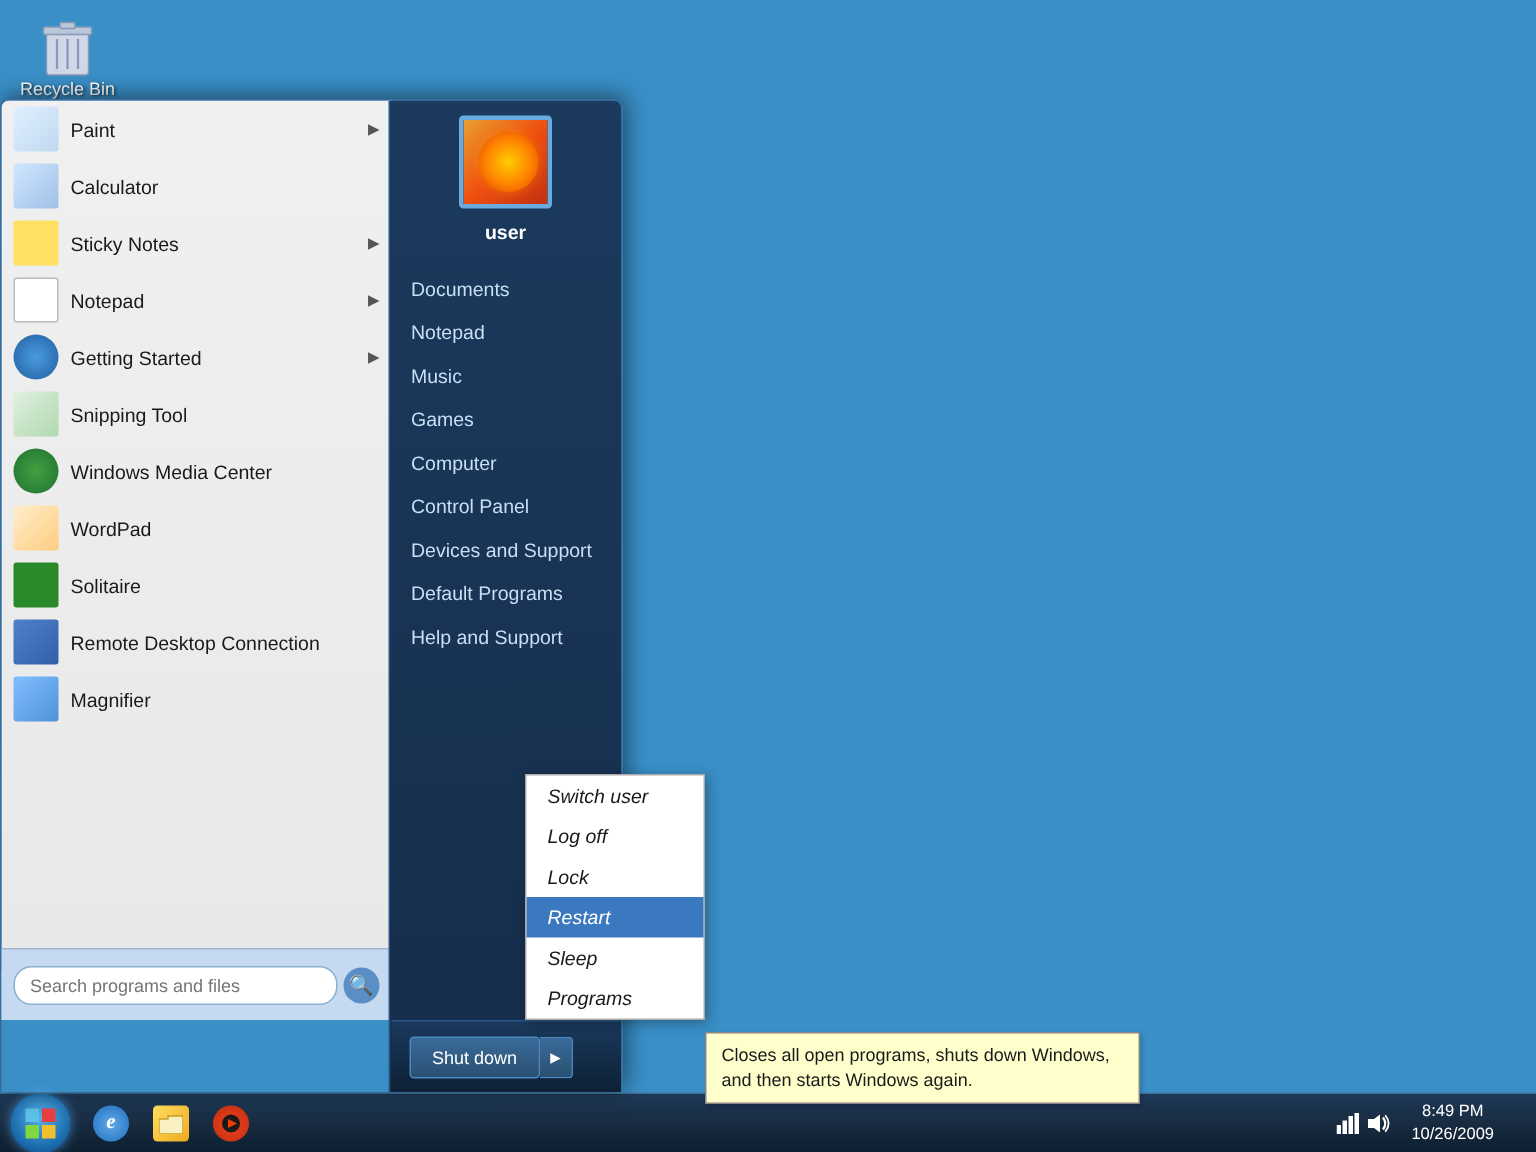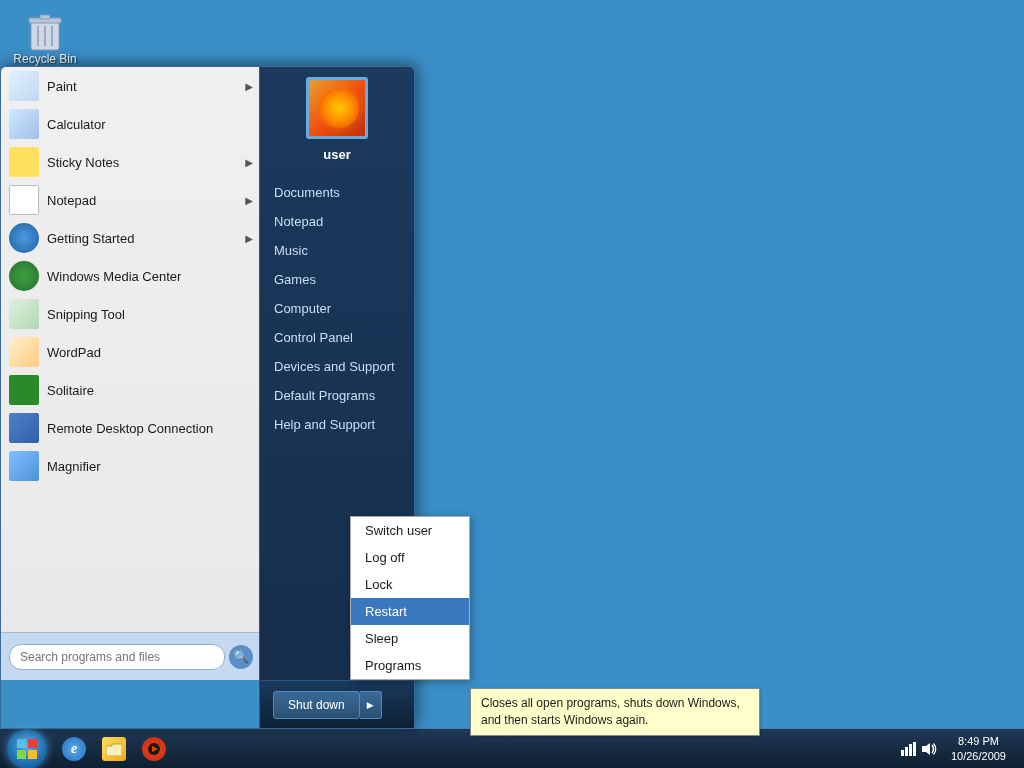--- a/index.html
+++ b/index.html
@@ -95,21 +95,21 @@
       border-radius: 4px;
       cursor: pointer;
     }
 
     
     #system-tray {
       margin-left: auto;
       display: flex;
       align-items: center;
       height: 100%;
-      padding-right: 10px;
+      padding-right: 20px;
       color: white;
       font-size: 12px;
     }
     .tray-icons {
       display: flex;
       align-items: center;
       gap: 4px;
       padding: 0 6px;
     }
     .tray-icon {
@@ -356,20 +356,21 @@
       background: white;
       border: 1px solid #aaa;
       box-shadow: 2px 2px 8px rgba(0,0,0,0.3);
       z-index: 200;
       font-size: 13px;
     }
     .flyout-item {
       padding: 6px 14px;
       cursor: pointer;
       color: #1a1a1a;
+      font-style: italic;
     }
     .flyout-item:hover, .flyout-item.selected {
       background: #3a78c0;
       color: white;
     }
     .flyout-item.selected {
       background: #3a78c0;
       color: white;
     }
 
@@ -481,26 +482,26 @@
             <div class="item-icon icon-notepad" style="width: 30px; height: 30px;"></div>
             <span style="font-size: 13px;">Notepad</span>
             <span class="item-arrow">▶</span>
           </div>
           <div class="menu-item">
             <div class="item-icon icon-getting-started" style="width: 30px; height: 30px;"></div>
             <span style="font-size: 13px;">Getting Started</span>
             <span class="item-arrow">▶</span>
           </div>
           <div class="menu-item">
+            <div class="item-icon icon-snipping" style="width: 30px; height: 30px;"></div>
+            <span style="font-size: 13px;">Snipping Tool</span>
+          </div>
+          <div class="menu-item">
             <div class="item-icon icon-wmc" style="width: 30px; height: 30px;"></div>
             <span style="font-size: 13px;">Windows Media Center</span>
-          </div>
-          <div class="menu-item">
-            <div class="item-icon icon-snipping" style="width: 30px; height: 30px;"></div>
-            <span style="font-size: 13px;">Snipping Tool</span>
           </div>
           <div class="menu-item">
             <div class="item-icon icon-wordpad" style="width: 30px; height: 30px;"></div>
             <span style="font-size: 13px;">WordPad</span>
           </div>
           <div class="menu-item">
             <div class="item-icon icon-solitaire" style="width: 30px; height: 30px;"></div>
             <span style="font-size: 13px;">Solitaire</span>
           </div>
           <div class="menu-item">

